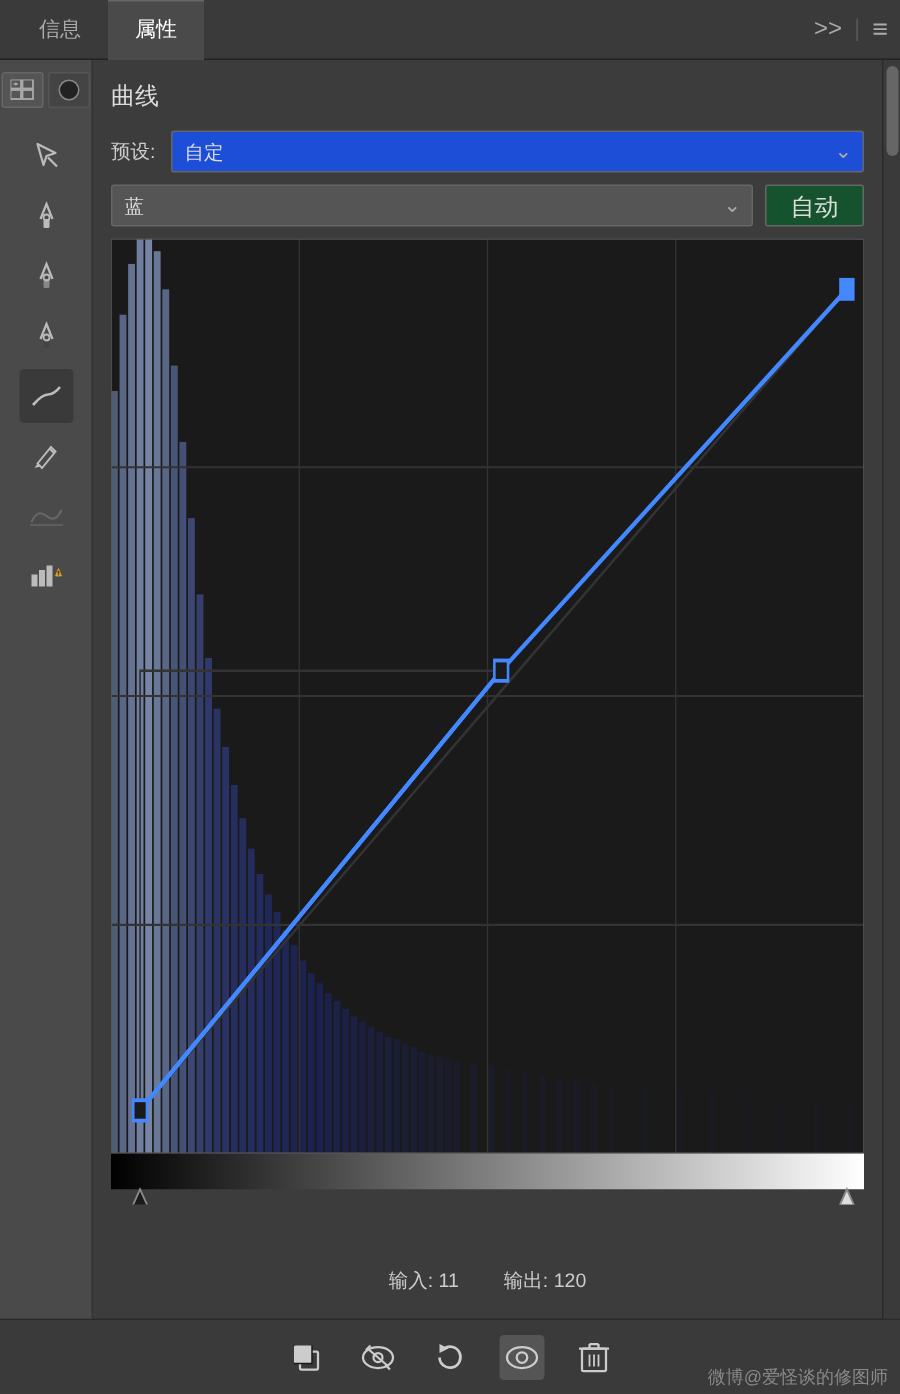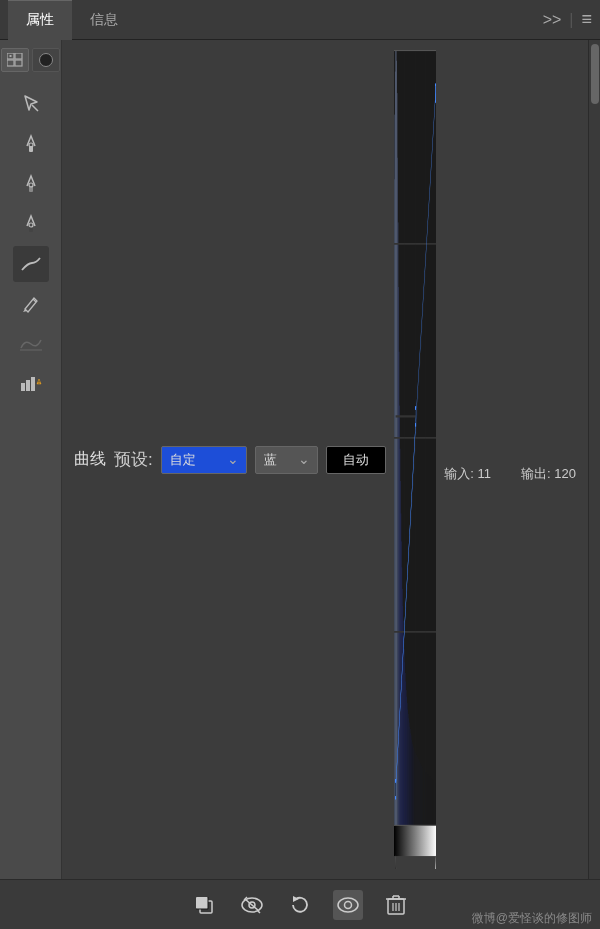--- a/index.html
+++ b/index.html
@@ -70,21 +70,21 @@
     }
     .tool-icon.active {
       background: #3a3a3a;
     }
 
     
     .main-content {
       flex: 1;
       padding: 10px 12px;
       display: flex;
-      flex-direction: row;
+      flex-direction: column;
       gap: 8px;
       overflow: hidden;
     }
 
     
     .panel-header {
       display: flex;
       align-items: center;
       gap: 8px;
       padding: 4px 0;
@@ -127,21 +127,21 @@
     }
 
     
     .preset-row {
       display: flex;
       align-items: center;
       gap: 8px;
     }
     .preset-label {
       color: #ccc;
-      font-size: 17px;
+      font-size: 13px;
       min-width: 32px;
     }
     .select-wrapper {
       flex: 1;
       position: relative;
     }
     .select-wrapper select {
       width: 100%;
       background: #1d4ed8;
       border: 1px solid #666;
@@ -192,24 +192,24 @@
       content: '⌄';
       position: absolute;
       right: 8px;
       top: 50%;
       transform: translateY(-55%);
       color: #aaa;
       pointer-events: none;
       font-size: 14px;
     }
     .auto-btn {
-      background: #000000;
+      background: #14532d;
       border: 1px solid #666;
       color: #ddd;
-      font-size: 13px;
+      font-size: 16px;
       padding: 4px 16px;
       border-radius: 2px;
       cursor: pointer;
       height: 28px;
       font-family: inherit;
       white-space: nowrap;
     }
 
     
     .curve-container {
@@ -290,25 +290,25 @@
     }
     .curve-svg-wrapper svg {
       width: 100%;
       height: 100%;
     }
   </style>
 </head>
 <body>
 
 <div class="tab-bar">
+  <div class="tab">
+    <span>信息</span>
+  </div>
   <div class="tab active">
     <span>属性</span>
-  </div>
-  <div class="tab">
-    <span>信息</span>
   </div>
   <div class="tab-actions">
     <span style="cursor:pointer;">&gt;&gt;</span>
     <span style="color:#555;">|</span>
     <span style="cursor:pointer; font-size:18px;">≡</span>
   </div>
 </div>
 
 <div style="display:flex; height: calc(929px - 40px - 50px);">
 

